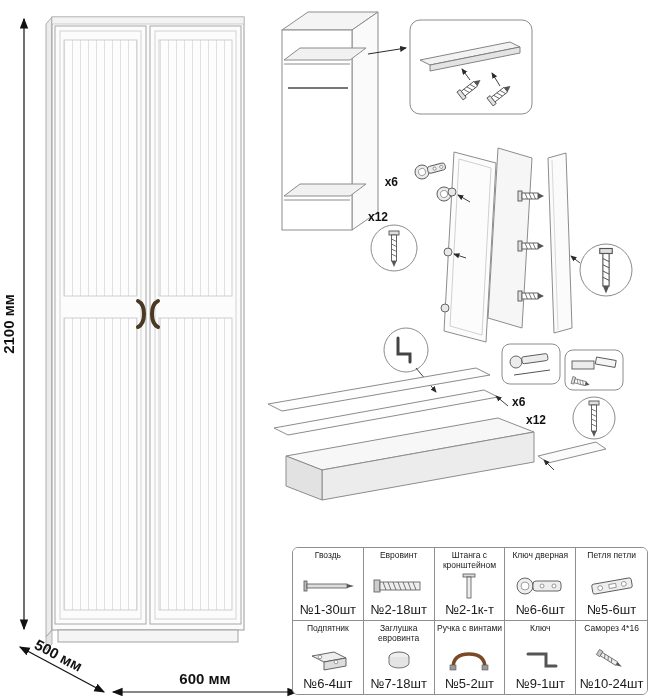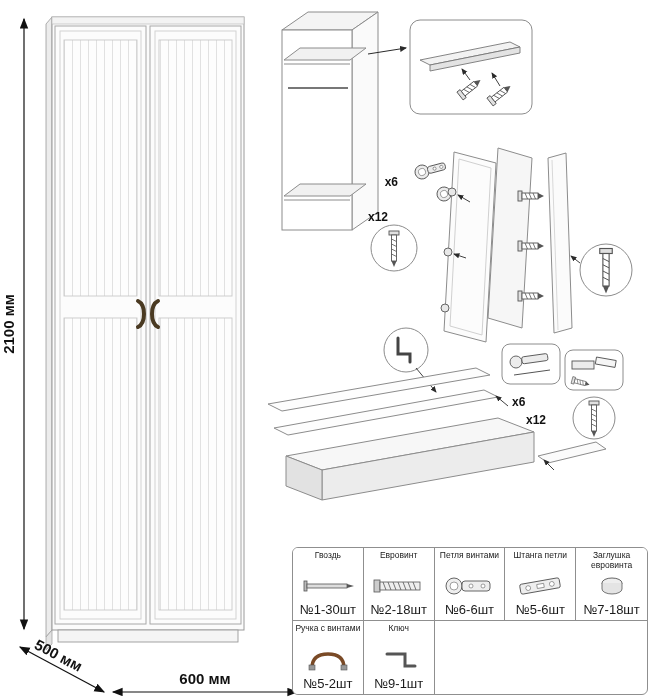--- a/index.html
+++ b/index.html
@@ -227,50 +227,72 @@
       <div class="picon">
         <svg width="56" height="28" viewBox="0 0 56 28">
           <rect x="3" y="8" width="6" height="12" fill="#ccc" stroke="#555" stroke-width="0.8"></rect>
           <rect x="9" y="10" width="40" height="8" fill="#eee" stroke="#555" stroke-width="0.8"></rect>
           <path d="M12,10 l3,8 M17,10 l3,8 M22,10 l3,8 M27,10 l3,8 M32,10 l3,8 M37,10 l3,8 M42,10 l3,8" stroke="#555" stroke-width="0.8" fill="none"></path>
         </svg>
       </div>
       <div class="pqty">№2-18шт</div>
     </div>
 
-
-    <div class="pcell">
-      <div class="pname">Петля винтами</div>
+    <div class="pcell">
+      <div class="pname">Штанга с кронштейном</div>
+      <div class="picon">
+        <svg width="56" height="28" viewBox="0 0 56 28">
+          <rect x="22" y="2" width="12" height="3" fill="#ddd" stroke="#555" stroke-width="0.8"></rect>
+          <rect x="26" y="5" width="4" height="21" fill="#eee" stroke="#555" stroke-width="0.8"></rect>
+        </svg>
+      </div>
+      <div class="pqty">№2-1к-т</div>
+    </div>
+
+    <div class="pcell">
+      <div class="pname">Ключ дверная</div>
       <div class="picon">
         <svg width="56" height="28" viewBox="0 0 56 28">
           <circle cx="13" cy="14" r="8" fill="#eee" stroke="#555" stroke-width="0.9"></circle>
           <circle cx="13" cy="14" r="4" fill="#fff" stroke="#888" stroke-width="0.8"></circle>
           <rect x="21" y="9" width="28" height="10" rx="3" fill="#eee" stroke="#555" stroke-width="0.9"></rect>
           <circle cx="30" cy="14" r="2" fill="#fff" stroke="#777" stroke-width="0.7"></circle>
           <circle cx="42" cy="14" r="2" fill="#fff" stroke="#777" stroke-width="0.7"></circle>
         </svg>
       </div>
       <div class="pqty">№6-6шт</div>
     </div>
 
     <div class="pcell">
-      <div class="pname">Штанга петли</div>
+      <div class="pname">Петля петли</div>
       <div class="picon">
         <svg width="56" height="28" viewBox="0 0 56 28">
           <g transform="rotate(-10 28 14)">
             <rect x="8" y="9" width="40" height="10" rx="2" fill="#eee" stroke="#555" stroke-width="0.9"></rect>
             <circle cx="16" cy="14" r="2.4" fill="#fff" stroke="#777" stroke-width="0.7"></circle>
             <circle cx="40" cy="14" r="2.4" fill="#fff" stroke="#777" stroke-width="0.7"></circle>
             <rect x="25" y="12" width="7" height="4" fill="#fff" stroke="#777" stroke-width="0.7"></rect>
           </g>
         </svg>
       </div>
       <div class="pqty">№5-6шт</div>
     </div>
 
+    <div class="pcell">
+      <div class="pname">Подпятник</div>
+      <div class="picon">
+        <svg width="56" height="28" viewBox="0 0 56 28">
+          <polygon points="12,10 34,6 46,12 24,16" fill="#eee" stroke="#555" stroke-width="0.9"></polygon>
+          <polygon points="24,16 46,12 46,20 24,24" fill="#ddd" stroke="#555" stroke-width="0.9"></polygon>
+          <circle cx="20" cy="11" r="1.8" fill="#fff" stroke="#777" stroke-width="0.7"></circle>
+          <circle cx="36" cy="16" r="1.8" fill="#fff" stroke="#777" stroke-width="0.7"></circle>
+        </svg>
+      </div>
+      <div class="pqty">№6-4шт</div>
+    </div>
 
     <div class="pcell">
       <div class="pname">Заглушка евровинта</div>
       <div class="picon">
         <svg width="56" height="28" viewBox="0 0 56 28">
           <ellipse cx="28" cy="11" rx="10" ry="5" fill="#eee" stroke="#555" stroke-width="0.9"></ellipse>
           <path d="M18,11 v6 a10,5 0 0 0 20,0 v-6" fill="#e4e4e4" stroke="#555" stroke-width="0.8"></path>
         </svg>
       </div>
       <div class="pqty">№7-18шт</div>
@@ -291,15 +313,29 @@
     <div class="pcell">
       <div class="pname">Ключ</div>
       <div class="picon">
         <svg width="56" height="28" viewBox="0 0 56 28">
           <path d="M16,8 h18 v12 h10" fill="none" stroke="#555" stroke-width="3" stroke-linecap="round"></path>
         </svg>
       </div>
       <div class="pqty">№9-1шт</div>
     </div>
 
+    <div class="pcell">
+      <div class="pname">Саморез 4*16</div>
+      <div class="picon">
+        <svg width="56" height="28" viewBox="0 0 56 28">
+          <g transform="translate(14,6) rotate(32)">
+            <rect x="0" y="-3" width="4" height="6" fill="#ccc" stroke="#555" stroke-width="0.7"></rect>
+            <rect x="4" y="-2" width="18" height="4" fill="#eee" stroke="#555" stroke-width="0.7"></rect>
+            <path d="M7,-2 l2,4 M11,-2 l2,4 M15,-2 l2,4" stroke="#555" stroke-width="0.7" fill="none"></path>
+            <polygon points="22,-2 28,0 22,2" fill="#555"></polygon>
+          </g>
+        </svg>
+      </div>
+      <div class="pqty">№10-24шт</div>
+    </div>
 
   </div>
 </div>
 
 </body></html>

